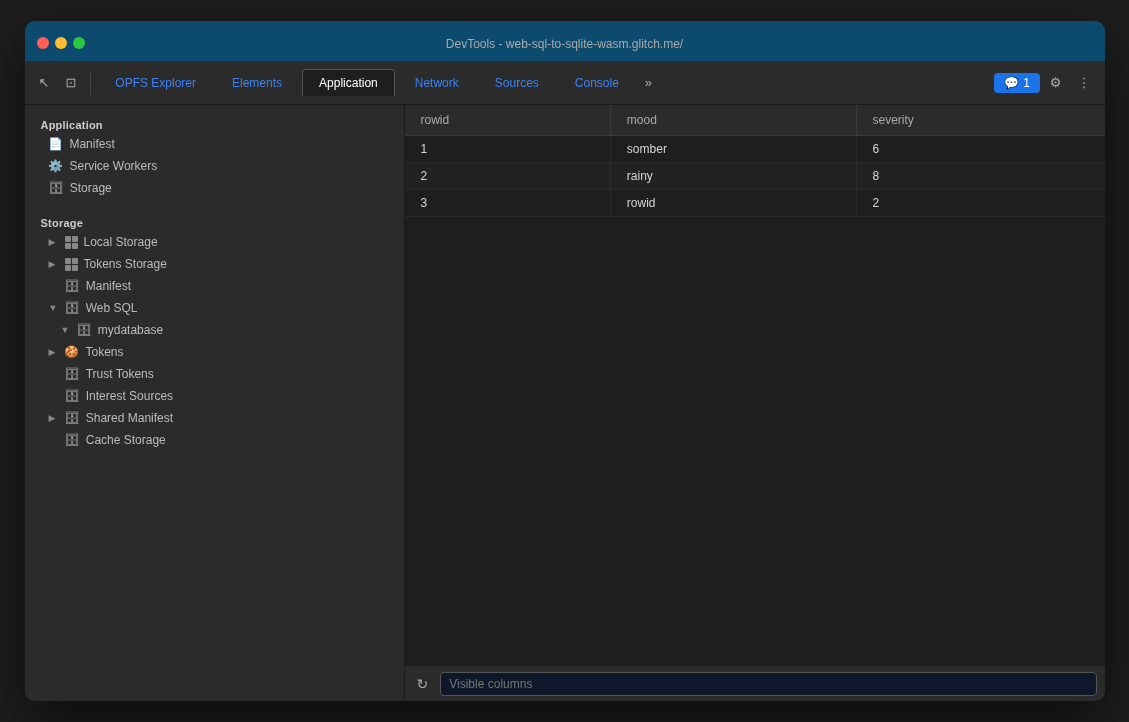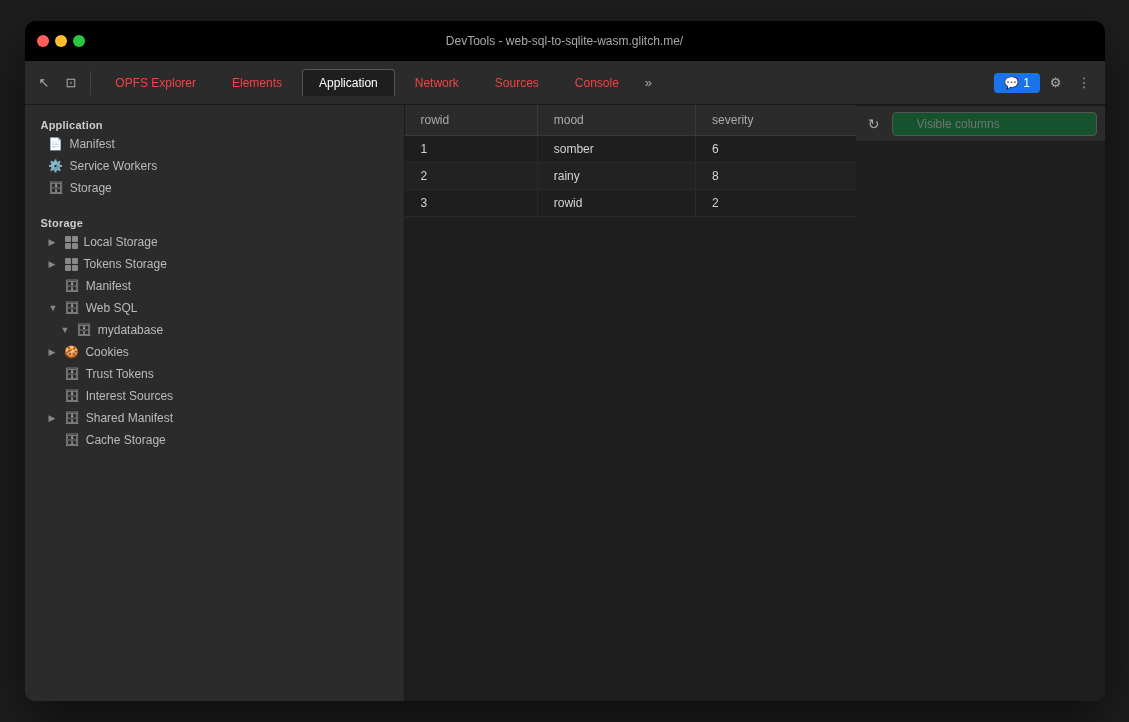--- a/index.html
+++ b/index.html
@@ -18,25 +18,25 @@
       height: 680px;
       background: #2b2b2b;
       border-radius: 10px;
       overflow: hidden;
       display: flex;
       flex-direction: column;
       box-shadow: 0 20px 60px rgba(0,0,0,0.6);
     }
     
     .titlebar {
-      background: #000000;
+      background: #0c4a6e;
       height: 40px;
       display: flex;
-      align-items: center;
-      padding: 8px 12px;
+      align-items: flex-start;
+      padding: 16px 12px;
       flex-shrink: 0;
       position: relative;
     }
     .traffic-lights {
       display: flex;
       gap: 6px;
       align-items: center;
     }
     .tl {
       width: 12px;
@@ -79,21 +79,21 @@
     .toolbar-divider {
       width: 1px;
       height: 24px;
       background: #444;
       margin: 0 4px;
     }
     .tab {
       padding: 6px 16px;
       border-radius: 4px 4px 0 0;
       cursor: pointer;
-      color: #ef4444;
+      color: #3b82f6;
       font-size: 12px;
       border: none;
       background: none;
     }
     .tab.active {
       background: #1e1e1e;
       color: #fff;
       border-top: 1px solid #555;
       border-left: 1px solid #555;
       border-right: 1px solid #555;
@@ -174,20 +174,21 @@
       flex-shrink: 0;
     }
     .icon-grid span {
       background: #888;
       border-radius: 1px;
     }
     
     .content {
       flex: 1;
       display: flex;
+      flex-direction: column;
       overflow: hidden;
       background: #1e1e1e;
     }
     .data-table {
       flex: 1;
       overflow-y: auto;
     }
     .data-table::-webkit-scrollbar { width: 6px; }
     .data-table::-webkit-scrollbar-track { background: #1e1e1e; }
     .data-table::-webkit-scrollbar-thumb { background: #555; border-radius: 3px; }
@@ -231,25 +232,25 @@
     .refresh-btn {
       background: none;
       border: none;
       color: #aaa;
       cursor: pointer;
       font-size: 14px;
       padding: 2px 4px;
     }
     .footer-input {
       flex: 1;
-      background: #14532d;
+      background: #0f172a;
       border: 1px solid #555;
       border-radius: 4px;
       color: #bbb;
-      padding: 4px 24px;
+      padding: 4px 8px;
       font-size: 12px;
       outline: none;
     }
   </style>
 </head>
 <body>
 
 <div class="window">
 
   <div class="titlebar">
@@ -341,21 +342,21 @@
         <div class="sidebar-item level2">
           <span class="chevron">▼</span>
           <span>🗄</span>
           <span>mydatabase</span>
         </div>
 
 
         <div class="sidebar-item level1">
           <span class="chevron">▶</span>
           <span>🍪</span>
-          <span>Cookies</span>
+          <span>Tokens</span>
         </div>
 
         <div class="sidebar-item level1">
           <span class="chevron" style="visibility:hidden">▶</span>
           <span>🗄</span>
           <span>Trust Tokens</span>
         </div>
 
         <div class="sidebar-item level1">
           <span class="chevron" style="visibility:hidden">▶</span>

